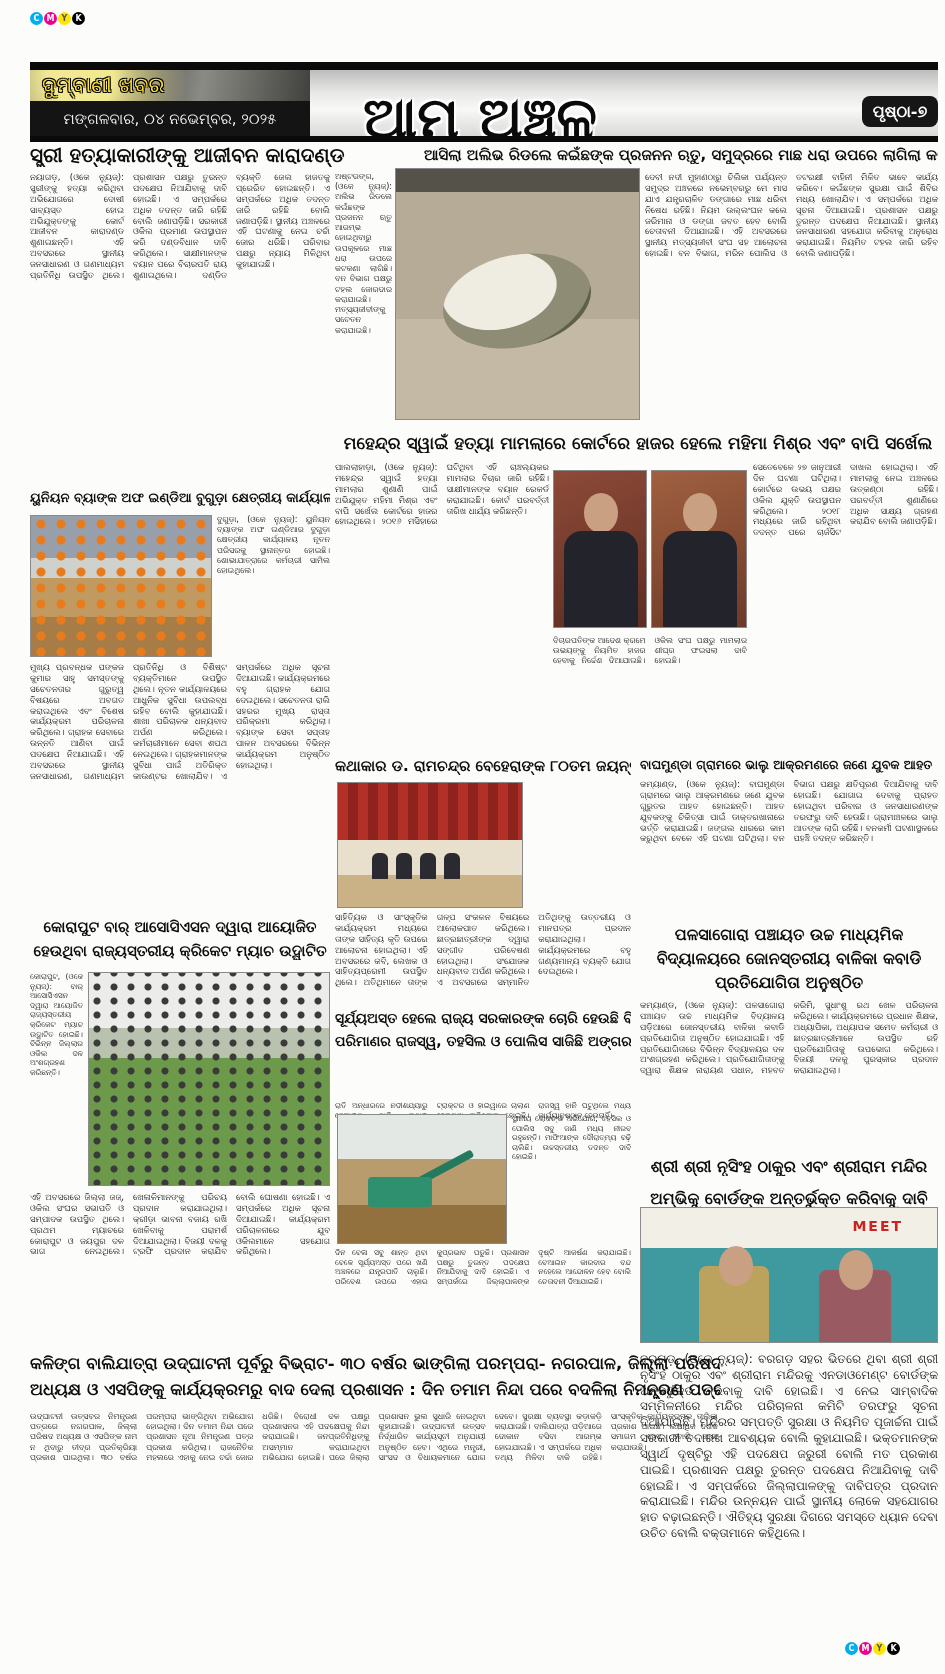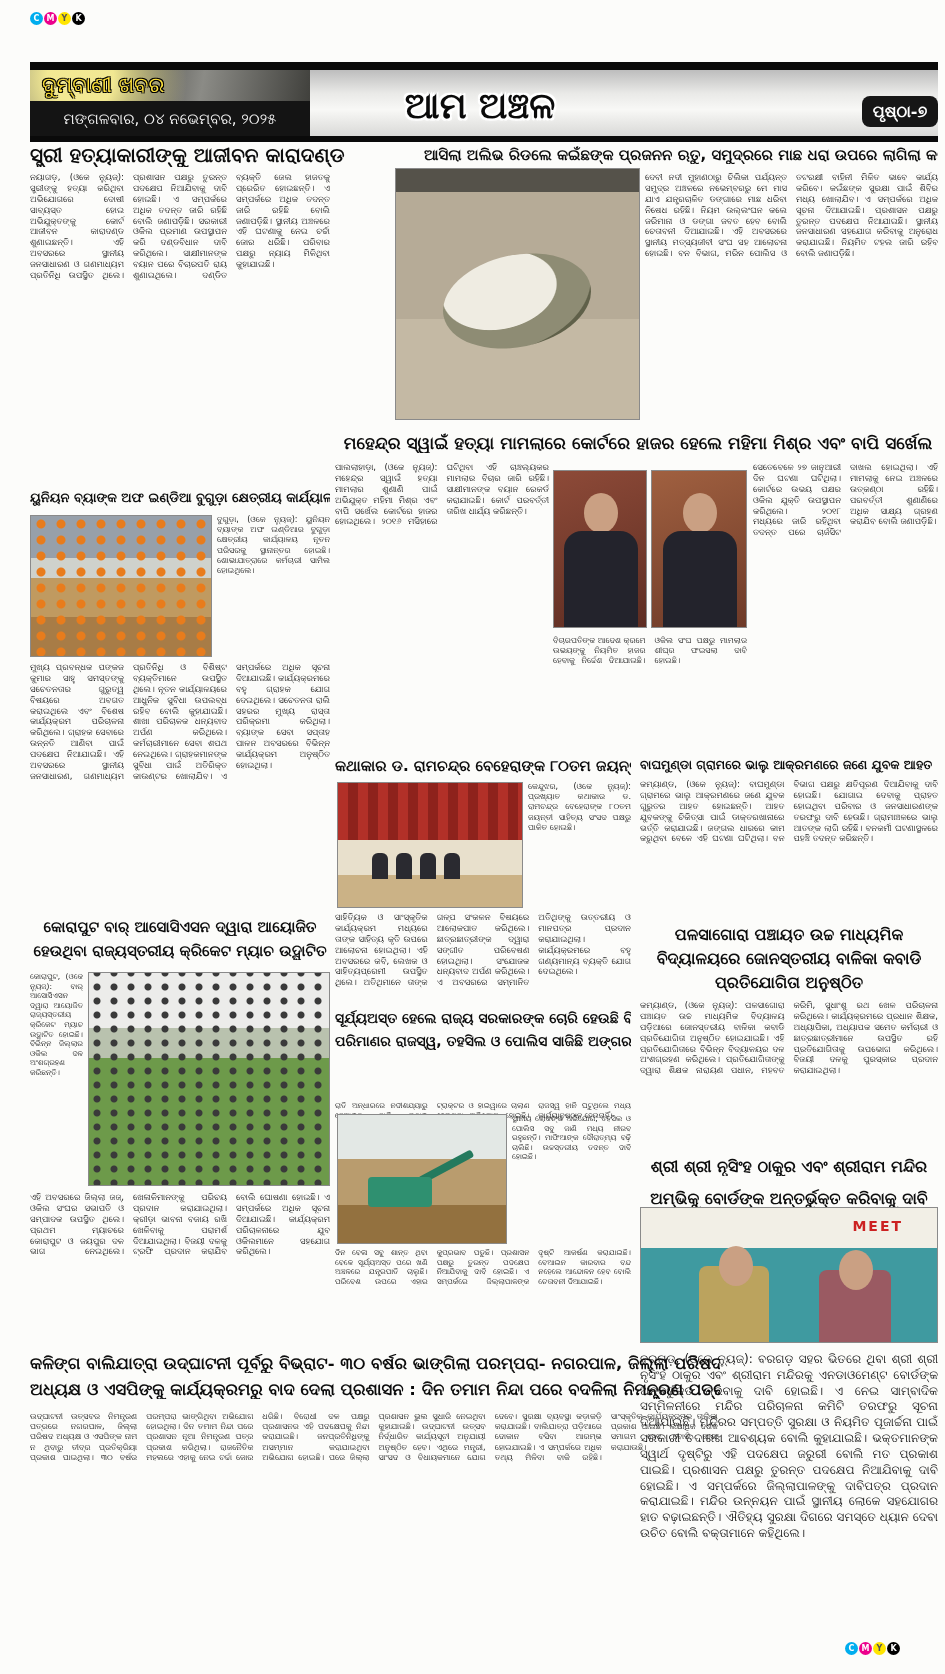--- a/index.html
+++ b/index.html
@@ -10,21 +10,21 @@
   .cmyk{display:flex;gap:1px;}
   .cmyk span{width:13px;height:13px;border-radius:50%;color:#fff;font-size:8px;font-weight:bold;
              display:flex;align-items:center;justify-content:center;font-family:"DejaVu Sans",sans-serif;}
   
   .mast-strip{background:linear-gradient(180deg,#bdbdbd 0%,#e9e9e7 35%,#f8f8f6 60%,#d9d9d7 100%);}
   .mast-left{background:
       radial-gradient(circle at 18% 12%, rgba(250,240,150,.95) 0 14%, rgba(250,240,150,0) 45%),
       linear-gradient(100deg,#6d6d68 0%,#4a4a46 35%,#8b8b86 60%,#3c3c38 100%);}
   .mast-logo{color:#ffe23a;font-weight:normal;font-size:21px;text-shadow:1px 1px 0 #000,-1px -1px 0 #000,1px -1px 0 #000,-1px 1px 0 #000;white-space:nowrap;}
   .mast-date{background:#141414;color:#f5f5f5;font-size:15px;display:flex;align-items:center;justify-content:center;white-space:nowrap;}
-  .mast-title{font-size:36px;font-weight:bold;color:#0a0a0a;white-space:nowrap;
+  .mast-title{font-size:56px;font-weight:bold;color:#0a0a0a;white-space:nowrap;
       text-shadow:2px 2px 0 #fff,-2px -2px 0 #fff,2px -2px 0 #fff,-2px 2px 0 #fff,0 0 6px #fff;}
   .page-box{background:#161616;color:#fff;font-size:16px;font-weight:bold;border-radius:8px;
       display:flex;align-items:center;justify-content:center;white-space:nowrap;}
   .rule{background:#0a0a0a;}
   
   .hl{font-weight:bold;color:#0c0c0c;white-space:nowrap;overflow:hidden;text-align:center;}
   .hl-left{text-align:left;}
   
   .bt{font-size:8.5px;line-height:1.28;text-align:justify;color:#181818;overflow:hidden;column-gap:9px;}
   .c1{column-count:1}.c2{column-count:2}.c3{column-count:3}.c6{column-count:6}
@@ -89,20 +89,21 @@
   <div class="abs mast-logo" style="left:42px;top:73px;">ଦୁମ୍ବାଣୀ ଖବର</div>
   <div class="abs mast-date" style="left:30px;top:101px;width:280px;height:35px;">ମଙ୍ଗଳବାର, ୦୪ ନଭେମ୍ବର, ୨୦୨୫</div>
   <div class="abs mast-title" style="left:330px;top:85px;width:300px;text-align:center;">ଆମ ଅଞ୍ଚଳ</div>
   <div class="abs page-box" style="left:862px;top:96px;width:76px;height:31px;">ପୃଷ୍ଠା-୭</div>
   <div class="abs rule" style="left:30px;top:136px;width:908px;height:6px;"></div>
 
   <div class="abs hl hl-left" style="left:30px;top:143px;width:388px;font-size:20px;">ସ୍ତ୍ରୀ ହତ୍ୟାକାରୀଙ୍କୁ ଆଜୀବନ କାରାଦଣ୍ଡ</div>
   <div class="abs bt c3" style="left:30px;top:172px;width:300px;height:258px;">ନୟାଗଡ଼, (ଓକେ ନ୍ୟୁଜ୍): ସ୍ତ୍ରୀଙ୍କୁ ହତ୍ୟା କରିଥିବା ଅଭିଯୋଗରେ ଦୋଷୀ ସାବ୍ୟସ୍ତ ହୋଇ ଅଭିଯୁକ୍ତଙ୍କୁ କୋର୍ଟ ଆଜୀବନ କାରାଦଣ୍ଡ ଶୁଣାଇଛନ୍ତି। ଏହି ଅବସରରେ ସ୍ଥାନୀୟ ଜନସାଧାରଣ ଓ ଗଣମାଧ୍ୟମ ପ୍ରତିନିଧି ଉପସ୍ଥିତ ଥିଲେ। ପ୍ରଶାସନ ପକ୍ଷରୁ ତୁରନ୍ତ ପଦକ୍ଷେପ ନିଆଯିବାକୁ ଦାବି ହୋଇଛି। ଏ ସମ୍ପର୍କରେ ଅଧିକ ତଦନ୍ତ ଜାରି ରହିଛି ବୋଲି ଜଣାପଡ଼ିଛି। ସରକାରୀ ଓକିଲ ପ୍ରମାଣ ଉପସ୍ଥାପନ କରି ଦଣ୍ଡବିଧାନ ଦାବି କରିଥିଲେ। ସାକ୍ଷୀମାନଙ୍କ ବୟାନ ପରେ ବିଚାରପତି ରାୟ ଶୁଣାଇଥିଲେ। ଦଣ୍ଡିତ ବ୍ୟକ୍ତି ଜେଲ ହାଜତକୁ ପ୍ରେରିତ ହୋଇଛନ୍ତି। ଏ ସମ୍ପର୍କରେ ଅଧିକ ତଦନ୍ତ ଜାରି ରହିଛି ବୋଲି ଜଣାପଡ଼ିଛି। ସ୍ଥାନୀୟ ଅଞ୍ଚଳରେ ଏହି ଘଟଣାକୁ ନେଇ ଚର୍ଚ୍ଚା ଜୋର ଧରିଛି। ପରିବାର ପକ୍ଷରୁ ନ୍ୟାୟ ମିଳିଥିବା କୁହାଯାଇଛି।</div>
 
   <div class="abs hl hl-left" style="left:424px;top:146px;width:514px;font-size:15px;">ଆସିଲା ଅଲିଭ ରିଡଲେ କଇଁଛଙ୍କ ପ୍ରଜନନ ଋତୁ, ସମୁଦ୍ରରେ ମାଛ ଧରା ଉପରେ ଲାଗିଲା କଟା କଟକଣା</div>
+  <div class="abs bt c1" style="left:335px;top:172px;width:57px;height:258px;font-size:8px;">ଅଷ୍ଟରଙ୍ଗ, (ଓକେ ନ୍ୟୁଜ୍): ଅଲିଭ ରିଡଲେ କଇଁଛଙ୍କ ପ୍ରଜନନ ଋତୁ ଆରମ୍ଭ ହୋଇଥିବାରୁ ଉପକୂଳରେ ମାଛ ଧରା ଉପରେ କଟକଣା ଲାଗିଛି। ବନ ବିଭାଗ ପକ୍ଷରୁ ଟହଲ ଜୋରଦାର କରାଯାଇଛି। ମତ୍ସ୍ୟଜୀବୀଙ୍କୁ ସଚେତନ କରାଯାଇଛି।</div>
   <div class="abs ph ph-turtle" style="left:395px;top:168px;width:245px;height:252px;">
     <div class="inner turtle-shell" style="left:46px;top:86px;"></div>
   </div>
   <div class="abs bt c2" style="left:645px;top:172px;width:293px;height:258px;">ଦେବୀ ନଦୀ ମୁହାଣଠାରୁ ଚିଲିକା ପର୍ଯ୍ୟନ୍ତ ସମୁଦ୍ର ଅଞ୍ଚଳରେ ନଭେମ୍ବରରୁ ମେ ମାସ ଯାଏ ଯନ୍ତ୍ରଚାଳିତ ଡଙ୍ଗାରେ ମାଛ ଧରିବା ନିଷେଧ ରହିଛି। ନିୟମ ଉଲ୍ଲଂଘନ କଲେ ଜରିମାନା ଓ ଡଙ୍ଗା ଜବତ ହେବ ବୋଲି ଚେତାବନୀ ଦିଆଯାଇଛି। ଏହି ଅବସରରେ ସ୍ଥାନୀୟ ମତ୍ସ୍ୟଜୀବୀ ସଂଘ ସହ ଆଲୋଚନା ହୋଇଛି। ବନ ବିଭାଗ, ମରିନ ପୋଲିସ ଓ ତଟରକ୍ଷୀ ବାହିନୀ ମିଳିତ ଭାବେ କାର୍ଯ୍ୟ କରିବେ। କଇଁଛଙ୍କ ସୁରକ୍ଷା ପାଇଁ ଶିବିର ମଧ୍ୟ ଖୋଲାଯିବ। ଏ ସମ୍ପର୍କରେ ଅଧିକ ସୂଚନା ଦିଆଯାଇଛି। ପ୍ରଶାସନ ପକ୍ଷରୁ ତୁରନ୍ତ ପଦକ୍ଷେପ ନିଆଯାଇଛି। ସ୍ଥାନୀୟ ଜନସାଧାରଣ ସହଯୋଗ କରିବାକୁ ଅନୁରୋଧ କରାଯାଇଛି। ନିୟମିତ ଟହଲ ଜାରି ରହିବ ବୋଲି ଜଣାପଡ଼ିଛି।</div>
 
   <div class="abs hl" style="left:338px;top:433px;width:600px;font-size:17px;">ମହେନ୍ଦ୍ର ସ୍ୱାଇଁ ହତ୍ୟା ମାମଲାରେ କୋର୍ଟରେ ହାଜର ହେଲେ ମହିମା ମିଶ୍ର ଏବଂ ବାପି ସର୍ଖେଲ</div>
   <div class="abs bt c2" style="left:335px;top:462px;width:214px;height:272px;">ପାଲଲାହାଡ଼ା, (ଓକେ ନ୍ୟୁଜ୍): ମହେନ୍ଦ୍ର ସ୍ୱାଇଁ ହତ୍ୟା ମାମଲାର ଶୁଣାଣି ପାଇଁ ଅଭିଯୁକ୍ତ ମହିମା ମିଶ୍ର ଏବଂ ବାପି ସର୍ଖେଲ କୋର୍ଟରେ ହାଜର ହୋଇଥିଲେ। ୨୦୧୬ ମସିହାରେ ଘଟିଥିବା ଏହି ଚାଞ୍ଚଲ୍ୟକର ମାମଲାର ବିଚାର ଜାରି ରହିଛି। ସାକ୍ଷୀମାନଙ୍କ ବୟାନ ରେକର୍ଡ କରାଯାଇଛି। କୋର୍ଟ ପରବର୍ତ୍ତୀ ତାରିଖ ଧାର୍ଯ୍ୟ କରିଛନ୍ତି।</div>
   <div class="abs ph ph-man1" style="left:553px;top:470px;width:94px;height:158px;">
     <div class="inner head" style="left:30px;top:22px;"></div>
     <div class="inner torso" style="left:10px;top:60px;width:74px;height:98px;"></div>
@@ -118,21 +119,20 @@
   <div class="abs ph ph-rally" style="left:30px;top:515px;width:182px;height:142px;"></div>
   <div class="abs bt c1" style="left:217px;top:515px;width:113px;height:142px;font-size:8px;">ବୁଗୁଡ଼ା, (ଓକେ ନ୍ୟୁଜ୍): ୟୁନିୟନ ବ୍ୟାଙ୍କ ଅଫ ଇଣ୍ଡିଆର ବୁଗୁଡ଼ା କ୍ଷେତ୍ରୀୟ କାର୍ଯ୍ୟାଳୟ ନୂତନ ପରିସରକୁ ସ୍ଥାନାନ୍ତର ହୋଇଛି। ଶୋଭାଯାତ୍ରାରେ କର୍ମଚାରୀ ସାମିଲ ହୋଇଥିଲେ।</div>
   <div class="abs bt c3" style="left:30px;top:662px;width:300px;height:250px;">ମୁଖ୍ୟ ପ୍ରବନ୍ଧକ ପଙ୍କଜ କୁମାର ସାହୁ ସମସ୍ତଙ୍କୁ ସଚେତନତାର ଗୁରୁତ୍ୱ ବିଷୟରେ ଅବଗତ କରାଇଥିଲେ ଏବଂ ବିଶେଷ କାର୍ଯ୍ୟକ୍ରମ ପରିଚାଳନା କରିଥିଲେ। ଗ୍ରାହକ ସେବାରେ ଉନ୍ନତି ଆଣିବା ପାଇଁ ପଦକ୍ଷେପ ନିଆଯାଇଛି। ଏହି ଅବସରରେ ସ୍ଥାନୀୟ ଜନସାଧାରଣ, ଗଣମାଧ୍ୟମ ପ୍ରତିନିଧି ଓ ବିଶିଷ୍ଟ ବ୍ୟକ୍ତିମାନେ ଉପସ୍ଥିତ ଥିଲେ। ନୂତନ କାର୍ଯ୍ୟାଳୟରେ ଆଧୁନିକ ସୁବିଧା ଉପଲବ୍ଧ ରହିବ ବୋଲି କୁହାଯାଇଛି। ଶାଖା ପରିଚାଳକ ଧନ୍ୟବାଦ ଅର୍ପଣ କରିଥିଲେ। କର୍ମଚାରୀମାନେ ସେବା ଶପଥ ନେଇଥିଲେ। ଗ୍ରାହକମାନଙ୍କ ସୁବିଧା ପାଇଁ ଅତିରିକ୍ତ କାଉଣ୍ଟର ଖୋଲାଯିବ। ଏ ସମ୍ପର୍କରେ ଅଧିକ ସୂଚନା ଦିଆଯାଇଛି। କାର୍ଯ୍ୟକ୍ରମରେ ବହୁ ଗ୍ରାହକ ଯୋଗ ଦେଇଥିଲେ। ସଚେତନତା ରାଲି ସହରର ମୁଖ୍ୟ ରାସ୍ତା ପରିକ୍ରମା କରିଥିଲା। ବ୍ୟାଙ୍କ ସେବା ସପ୍ତାହ ପାଳନ ଅବସରରେ ବିଭିନ୍ନ କାର୍ଯ୍ୟକ୍ରମ ଅନୁଷ୍ଠିତ ହୋଇଥିଲା।</div>
 
   <div class="abs hl" style="left:335px;top:757px;width:296px;font-size:15px;">କଥାକାର ଡ. ରାମଚନ୍ଦ୍ର ବେହେରାଙ୍କ ୮୦ତମ ଜୟନ୍ତୀ</div>
   <div class="abs ph ph-stage" style="left:337px;top:782px;width:186px;height:126px;">
     <div class="inner" style="left:30px;top:70px;">
       <span class="fig"></span><span class="fig"></span><span class="fig"></span><span class="fig"></span>
     </div>
   </div>
-  <div class="abs bt c1" style="left:528px;top:782px;width:103px;height:126px;font-size:8px;">କେନ୍ଦୁଝର, (ଓକେ ନ୍ୟୁଜ୍): ପ୍ରଖ୍ୟାତ କଥାକାର ଡ. ରାମଚନ୍ଦ୍ର ବେହେରାଙ୍କ ୮୦ତମ ଜୟନ୍ତୀ ସାହିତ୍ୟ ସଂସଦ ପକ୍ଷରୁ ପାଳିତ ହୋଇଛି।</div>
   <div class="abs bt c3" style="left:335px;top:912px;width:296px;height:92px;">ସାହିତ୍ୟିକ ଓ ସାଂସ୍କୃତିକ କାର୍ଯ୍ୟକ୍ରମ ମଧ୍ୟରେ ତାଙ୍କ ସାହିତ୍ୟ କୃତି ଉପରେ ଆଲୋଚନା ହୋଇଥିଲା। ଏହି ଅବସରରେ କବି, ଲେଖକ ଓ ସାହିତ୍ୟପ୍ରେମୀ ଉପସ୍ଥିତ ଥିଲେ। ଅତିଥିମାନେ ତାଙ୍କ ଗଳ୍ପ ସଂକଳନ ବିଷୟରେ ଆଲୋକପାତ କରିଥିଲେ। ଛାତ୍ରଛାତ୍ରୀଙ୍କ ଦ୍ୱାରା ସଙ୍ଗୀତ ପରିବେଷଣ ହୋଇଥିଲା। ସଂଯୋଜକ ଧନ୍ୟବାଦ ଅର୍ପଣ କରିଥିଲେ। ଏ ଅବସରରେ ସମ୍ମାନିତ ଅତିଥିଙ୍କୁ ଉତ୍ତରୀୟ ଓ ମାନପତ୍ର ପ୍ରଦାନ କରାଯାଇଥିଲା। କାର୍ଯ୍ୟକ୍ରମରେ ବହୁ ଗଣ୍ୟମାନ୍ୟ ବ୍ୟକ୍ତି ଯୋଗ ଦେଇଥିଲେ।</div>
 
   <div class="abs hl hl-left" style="left:640px;top:757px;width:298px;font-size:12.5px;">ବାଘମୁଣ୍ଡା ଗ୍ରାମରେ ଭାଲୁ ଆକ୍ରମଣରେ ଜଣେ ଯୁବକ ଆହତ</div>
   <div class="abs bt c2" style="left:640px;top:779px;width:298px;height:140px;">କମ୍ୟାଣ୍ଡ, (ଓକେ ନ୍ୟୁଜ୍): ବାଘମୁଣ୍ଡା ଗ୍ରାମରେ ଭାଲୁ ଆକ୍ରମଣରେ ଜଣେ ଯୁବକ ଗୁରୁତର ଆହତ ହୋଇଛନ୍ତି। ଆହତ ଯୁବକଙ୍କୁ ଚିକିତ୍ସା ପାଇଁ ଡାକ୍ତରଖାନାରେ ଭର୍ତ୍ତି କରାଯାଇଛି। ଜଙ୍ଗଲ ଧାରରେ କାମ କରୁଥିବା ବେଳେ ଏହି ଘଟଣା ଘଟିଥିଲା। ବନ ବିଭାଗ ପକ୍ଷରୁ କ୍ଷତିପୂରଣ ଦିଆଯିବାକୁ ଦାବି ହୋଇଛି। ଯୋଗାଇ ଦେବାକୁ ପ୍ରାହତ ହୋଇଥିବା ପରିବାର ଓ ଜନସାଧାରଣଙ୍କ ତରଫରୁ ଦାବି ହେଉଛି। ଗ୍ରାମାଞ୍ଚଳରେ ଭାଲୁ ଆତଙ୍କ ଲାଗି ରହିଛି। ବନକର୍ମୀ ଘଟଣାସ୍ଥଳରେ ପହଞ୍ଚି ତଦନ୍ତ କରିଛନ୍ତି।</div>
 
   <div class="abs hl" style="left:640px;top:925px;width:298px;font-size:16px;">ପଳସାଗୋରା ପଞ୍ଚାୟତ ଉଚ୍ଚ ମାଧ୍ୟମିକ</div>
   <div class="abs hl" style="left:640px;top:949px;width:298px;font-size:16px;">ବିଦ୍ୟାଳୟରେ ଜୋନସ୍ତରୀୟ ବାଳିକା କବାଡି</div>
   <div class="abs hl" style="left:640px;top:973px;width:298px;font-size:16px;">ପ୍ରତିଯୋଗିତା ଅନୁଷ୍ଠିତ</div>
   <div class="abs bt c2" style="left:640px;top:1000px;width:298px;height:150px;">କମ୍ୟାଣ୍ଡ, (ଓକେ ନ୍ୟୁଜ୍): ପଳସାଗୋରା ପଞ୍ଚାୟତ ଉଚ୍ଚ ମାଧ୍ୟମିକ ବିଦ୍ୟାଳୟ ପଡ଼ିଆରେ ଜୋନସ୍ତରୀୟ ବାଳିକା କବାଡି ପ୍ରତିଯୋଗିତା ଅନୁଷ୍ଠିତ ହୋଇଯାଇଛି। ଏହି ପ୍ରତିଯୋଗିତାରେ ବିଭିନ୍ନ ବିଦ୍ୟାଳୟର ଦଳ ଅଂଶଗ୍ରହଣ କରିଥିଲେ। ପ୍ରତିଯୋଗିତାଙ୍କୁ ଦ୍ୱାରା ଶିକ୍ଷକ ନାରାୟଣ ପଧାନ, ମହବତ କରିମି, ସୁଧାଂଶୁ ରଥ ଖେଳ ପରିଚାଳନା କରିଥିଲେ। କାର୍ଯ୍ୟକ୍ରମରେ ପ୍ରଧାନ ଶିକ୍ଷକ, ଅଧ୍ୟାପିକା, ଅଧ୍ୟାପକ ସମେତ କର୍ମଚାରୀ ଓ ଛାତ୍ରଛାତ୍ରୀମାନେ ଉପସ୍ଥିତ ରହି ପ୍ରତିଯୋଗିତାକୁ ଉପଭୋଗ କରିଥିଲେ। ବିଜୟୀ ଦଳକୁ ପୁରସ୍କାର ପ୍ରଦାନ କରାଯାଇଥିଲା।</div>
 

